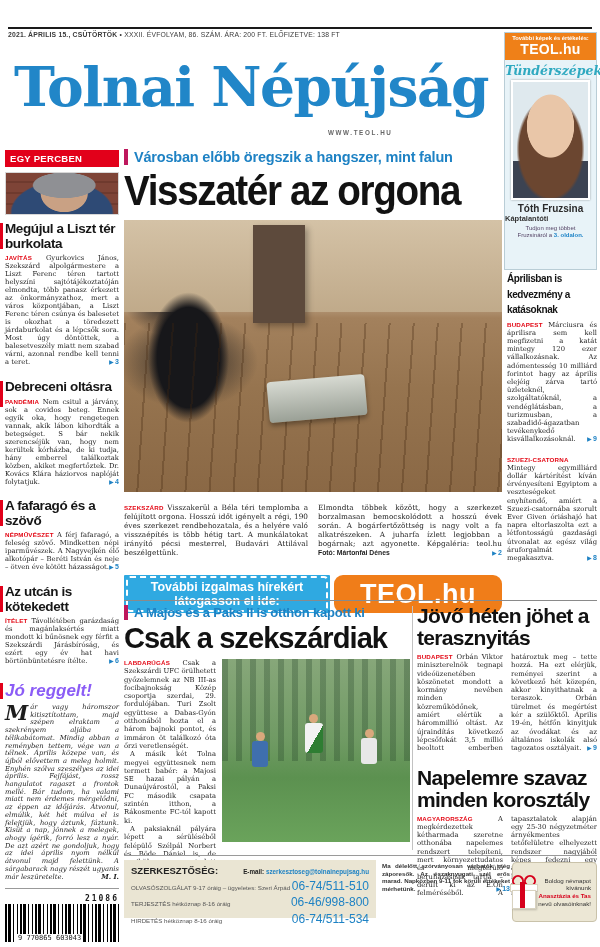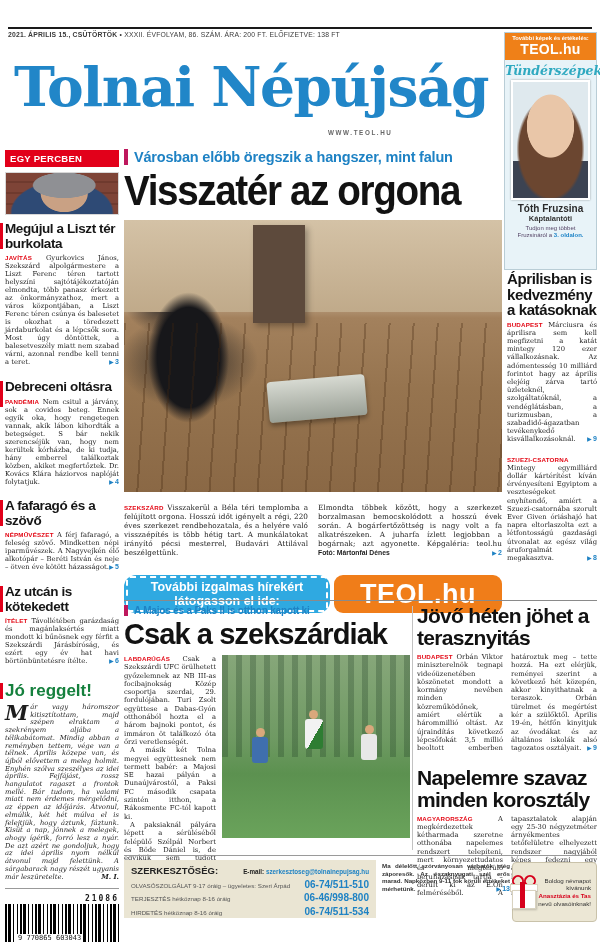--- a/index.html
+++ b/index.html
@@ -18,41 +18,41 @@
   .ad-head{background:#ef8018;color:#fff;text-align:center;padding:2px 0 3px;}
   .ad-tag{display:block;font-size:5.8px;font-weight:700;}
   .ad-brand{display:block;font-size:14px;font-weight:800;letter-spacing:.3px;}
   .ad-series{font-family:"DejaVu Serif",serif;font-style:italic;font-weight:700;font-size:12.5px;color:#2fa9c0;text-align:center;margin:3px 0 2px;}
   .ad-photo{width:75px;height:116px;margin:0 auto;border:2px solid #fff;box-shadow:0 0 2px rgba(0,0,0,.35);
     background:
       radial-gradient(ellipse 24px 32px at 50% 38%, #e9c6a8 97%, rgba(0,0,0,0) 100%),
       radial-gradient(ellipse 34px 52px at 50% 58%, #6b4630 92%, rgba(0,0,0,0) 100%),
       linear-gradient(180deg,#dfe9ee 0 68%, #3c4352 68%);}
   .ad-person{font-size:10px;font-weight:700;color:#2b2b2b;text-align:center;margin-top:3px;}
-  .ad-town{font-size:7.5px;font-weight:700;color:#333;text-align:center;}
+  .ad-town{font-size:7.5px;font-weight:700;color:#333;}
   .ad-note{font-size:6px;line-height:7.2px;color:#546;text-align:center;margin-top:2px;}
   .ad-note .pg{color:#2186c8;font-weight:700;}
   
   .sidebar{position:absolute;left:5px;top:150px;width:114px;height:792px;display:flex;flex-direction:column;}
   .sb-section{background:#e2001a;color:#fff;font-size:9.5px;font-weight:800;letter-spacing:.3px;padding:3px 0 3px 5px;}
   .sb-photo{height:82px;margin-top:5px;border:1px solid #d8d8d8;box-sizing:border-box;
     background:
       radial-gradient(ellipse 32px 13px at 52% 30%, #8f9094 96%, rgba(0,0,0,0) 100%),
       radial-gradient(ellipse 24px 19px at 52% 50%, #c9a184 96%, rgba(0,0,0,0) 100%),
       radial-gradient(ellipse 52px 32px at 50% 97%, #2e4a75 96%, rgba(0,0,0,0) 100%),
       repeating-linear-gradient(0deg,#7e4437 0 9px,#6f3a2e 9px 11px);}
   .sb-art{margin-top:7px;}
   .sb-h{position:relative;font-size:13.5px;line-height:14.5px;font-weight:700;letter-spacing:-.4px;color:#161616;}
   .sb-h::before{content:"";position:absolute;left:-5px;top:1px;width:3px;height:26px;background:#e2001a;}
   .sb-b{font-family:"DejaVu Serif",serif;font-size:6.8px;line-height:8px;color:#222;text-align:justify;margin-top:3px;}
   .kw{font-family:"Liberation Sans",sans-serif;font-size:6.2px;font-weight:700;color:#e30613;letter-spacing:.2px;}
   .jump{float:right;color:#1e82c4;font-family:"Liberation Sans",sans-serif;font-size:7px;font-weight:700;}
   .jump::before{content:"▶ ";font-size:5.5px;}
   .greet{margin-top:9px;}
-  .greet-h{position:relative;font-size:17px;font-weight:800;color:#15803d;}
+  .greet-h{position:relative;font-size:17px;font-weight:800;font-style:italic;color:#8b5cf6;}
   .greet-h::before{content:"";position:absolute;left:-5px;top:2px;width:3px;height:16px;background:#e2001a;}
   .greet-b{font-family:"DejaVu Serif",serif;font-style:italic;font-size:6.8px;line-height:7.7px;color:#1d1d1d;text-align:justify;margin-top:3px;}
   .dropcap{float:left;font-family:"DejaVu Serif",serif;font-weight:700;font-size:21px;line-height:17px;margin-right:2px;}
   .sig{float:right;font-weight:700;}
   .barcode-block{margin-top:auto;border-top:1px solid #999;padding-top:5px;}
   .issue-code{font-family:"DejaVu Sans Mono",monospace;font-size:8px;font-weight:700;text-align:right;letter-spacing:2px;}
   .bars{position:relative;height:38px;margin-top:1px;
     background:repeating-linear-gradient(90deg,#000 0 2px,#fff 2px 3px,#000 3px 6px,#fff 6px 8px,#000 8px 9px,#fff 9px 12px,#000 12px 13px,#fff 13px 15px);}
   .ean{position:absolute;left:11px;bottom:0;background:#fff;padding:0 2px;font-family:"DejaVu Sans Mono",monospace;font-size:7px;}
   
@@ -72,37 +72,37 @@
   .lp-figure{position:absolute;left:2%;top:12%;width:30%;height:70%;
     background:radial-gradient(ellipse 46% 44% at 50% 55%, #17171a 60%, rgba(0,0,0,0) 78%);}
   .lp-machine{position:absolute;left:38%;top:58%;width:26%;height:15%;background:linear-gradient(180deg,#d7dad2,#9aa096);
     border-radius:4px;transform:rotate(-5deg);box-shadow:0 3px 5px rgba(0,0,0,.35);}
   .lp-planks{position:absolute;left:0;top:38%;width:100%;height:62%;
     background:repeating-linear-gradient(94deg, rgba(66,38,14,.30) 0 2px, rgba(0,0,0,0) 2px 24px);}
   .cap-row{display:flex;gap:10px;margin-top:5px;}
   .cap{flex:1;font-family:"DejaVu Serif",serif;font-size:7.3px;line-height:8.9px;color:#1c1c1c;text-align:justify;}
   .credit{font-family:"Liberation Sans",sans-serif;font-size:6.8px;font-weight:700;}
   .banner{display:flex;margin-top:10px;height:38px;}
-  .banner-blue{flex:1;background:#2fa9e1;border-radius:12px;margin-right:4px;display:flex;align-items:center;justify-content:center;}
+  .banner-blue{flex:1;background:#2fa9e1;border-radius:1px;margin-right:4px;display:flex;align-items:center;justify-content:center;}
   .banner-blue-inner{width:96%;height:84%;border:2px dashed #fff;border-radius:4px;display:flex;align-items:center;justify-content:center;
     color:#fff;font-size:12.5px;line-height:14px;font-weight:800;text-align:center;}
   .banner-orange{width:168px;background:#f07d19;border-radius:9px;color:#fff;display:flex;align-items:center;justify-content:center;
     font-size:27px;font-weight:800;letter-spacing:.5px;}
   
   .rcol{position:absolute;left:507px;top:271px;width:90px;}
-  .r-h{font-size:15px;line-height:15.5px;font-weight:700;letter-spacing:-.4px;color:#141414;}
+  .r-h{font-size:10px;line-height:15.5px;font-weight:700;letter-spacing:-.4px;color:#141414;}
   .r-b{font-family:"DejaVu Serif",serif;font-size:6.8px;line-height:8.2px;color:#222;text-align:justify;margin-top:3px;}
   .r-art2{margin-top:12px;}
   
   .hline1{position:absolute;left:124px;top:600px;width:473px;border-top:1px solid #8a8a8a;}
   .vline{position:absolute;left:412px;top:606px;height:244px;border-left:1px solid #c2c2c2;}
   .fline{position:absolute;left:124px;top:855px;width:473px;border-top:1px solid #9a9a9a;}
   
   .fb{position:absolute;left:124px;top:605px;width:286px;}
-  .fb .kicker{font-size:10px;}
+  .fb .kicker{font-size:13px;}
   .fb-h{font-size:30px;line-height:34px;font-weight:700;letter-spacing:-1px;color:#121212;margin-top:1px;
         transform:scaleX(.97);transform-origin:0 50%;white-space:nowrap;}
   .fb-row{display:flex;gap:6px;margin-top:4px;}
   .fb-text{width:92px;font-family:"DejaVu Serif",serif;font-size:6.8px;line-height:8.3px;color:#222;text-align:justify;}
   .fb-text p{margin:0;}
   .fb-text p + p{text-indent:6px;}
   .fb-photo{position:relative;flex:1;height:183px;overflow:hidden;
     background:linear-gradient(180deg,#87a77a 0%,#6f9a63 45%,#5c9150 65%,#6aa35b 100%);}
   .fp-blur{position:absolute;left:0;top:0;width:100%;height:56%;
     background:repeating-linear-gradient(90deg, rgba(28,58,34,.28) 0 6px, rgba(0,0,0,0) 6px 14px);}
@@ -119,21 +119,21 @@
   .rb-b{margin-top:4px;columns:2;column-gap:8px;font-family:"DejaVu Serif",serif;font-size:6.8px;line-height:8.3px;color:#222;text-align:justify;}
   .rb-art2{margin-top:14px;}
   
   .editorial{position:absolute;left:124px;top:860px;width:252px;height:58px;background:#eae5d3;box-sizing:border-box;padding:5px 7px;}
   .ed-head{display:flex;justify-content:space-between;align-items:baseline;text-align:center;}
   .ed-label{font-size:9.5px;font-weight:800;color:#222;}
   .ed-mail{font-size:6.3px;font-weight:700;color:#222;}
   .ed-mail .mail-addr{color:#1e82c4;}
   .ed-row{display:flex;justify-content:space-between;align-items:baseline;margin-top:2.5px;}
   .ed-row .lbl{font-size:6.2px;color:#555;}
-  .ed-row .phone{font-size:10px;font-weight:700;color:#1e82c4;}
+  .ed-row .phone{font-size:12px;font-weight:400;color:#1e82c4;}
   .weather{position:absolute;left:382px;top:858px;width:128px;}
   .w-temps{display:flex;align-items:flex-start;gap:12px;}
   .w-label{font-size:5.5px;font-weight:700;color:#1e82c4;letter-spacing:.3px;}
   .w-temp{font-size:24px;line-height:22px;font-weight:800;font-style:italic;color:#1e82c4;letter-spacing:-1px;}
   .w-icon{position:relative;width:30px;height:20px;margin-top:4px;}
   .w-sun{position:absolute;left:9px;top:0;width:11px;height:11px;border-radius:50%;background:#f7c948;}
   .w-cloud1{position:absolute;left:0;top:6px;width:20px;height:9px;background:#fff;border:1px solid #9cc3e0;border-radius:8px;}
   .w-cloud2{position:absolute;left:9px;top:10px;width:18px;height:8px;background:#cfe4f2;border-radius:8px;}
   .w-text{font-size:6.2px;line-height:7.6px;font-weight:700;color:#333;margin-top:4px;text-align:justify;}
   .nameday{position:absolute;left:512px;top:862px;width:85px;height:60px;background:#ece7d5;border:1px solid #c9c2aa;border-radius:4px;
@@ -217,21 +217,21 @@
     <div class="kicker">Városban előbb öregszik a hangszer, mint falun</div>
     <div class="lead-h">Visszatér az orgona</div>
     <div class="lead-photo">
       <div class="lp-wall"></div>
       <div class="lp-door"></div>
       <div class="lp-figure"></div>
       <div class="lp-planks"></div>
       <div class="lp-machine"></div>
     </div>
     <div class="cap-row">
-      <p class="cap"><span class="kw">SZEKSZÁRD</span> <span>Visszakerül a Béla téri templomba a felújított orgona. Hosszú időt igényelt a régi, 220 éves szerkezet rendbehozatala, és a helyére való visszaépítés is több hétig tart. A munkálatokat irányító pécsi mesterrel, Budavári Attilával beszélgettünk.</span></p>
+      <p class="cap"><span class="kw">SZEKSZÁRD</span> <span>Visszakerül a Béla téri templomba a felújított orgona. Hosszú időt igényelt a régi, 190 éves szerkezet rendbehozatala, és a helyére való visszaépítés is több hétig tart. A munkálatokat irányító pécsi mesterrel, Budavári Attilával beszélgettünk.</span></p>
       <p class="cap"><span>Elmondta többek között, hogy a szerkezet borzalmasan bemocskolódott a hosszú évek során. A bogárfertőzöttség is nagy volt a fa alkatrészeken. A juharfa ízlett legjobban a bogárnak; azt agyonette. Képgaléria: teol.hu</span> <span class="credit">Fotó: Mártonfai Dénes</span><span class="jump">2</span></p>
     </div>
     <div class="banner">
       <div class="banner-blue">
         <div class="banner-blue-inner">További izgalmas hírekért látogasson el ide:</div>
       </div>
       <div class="banner-orange">TEOL.hu</div>
     </div>
   </div>
 

